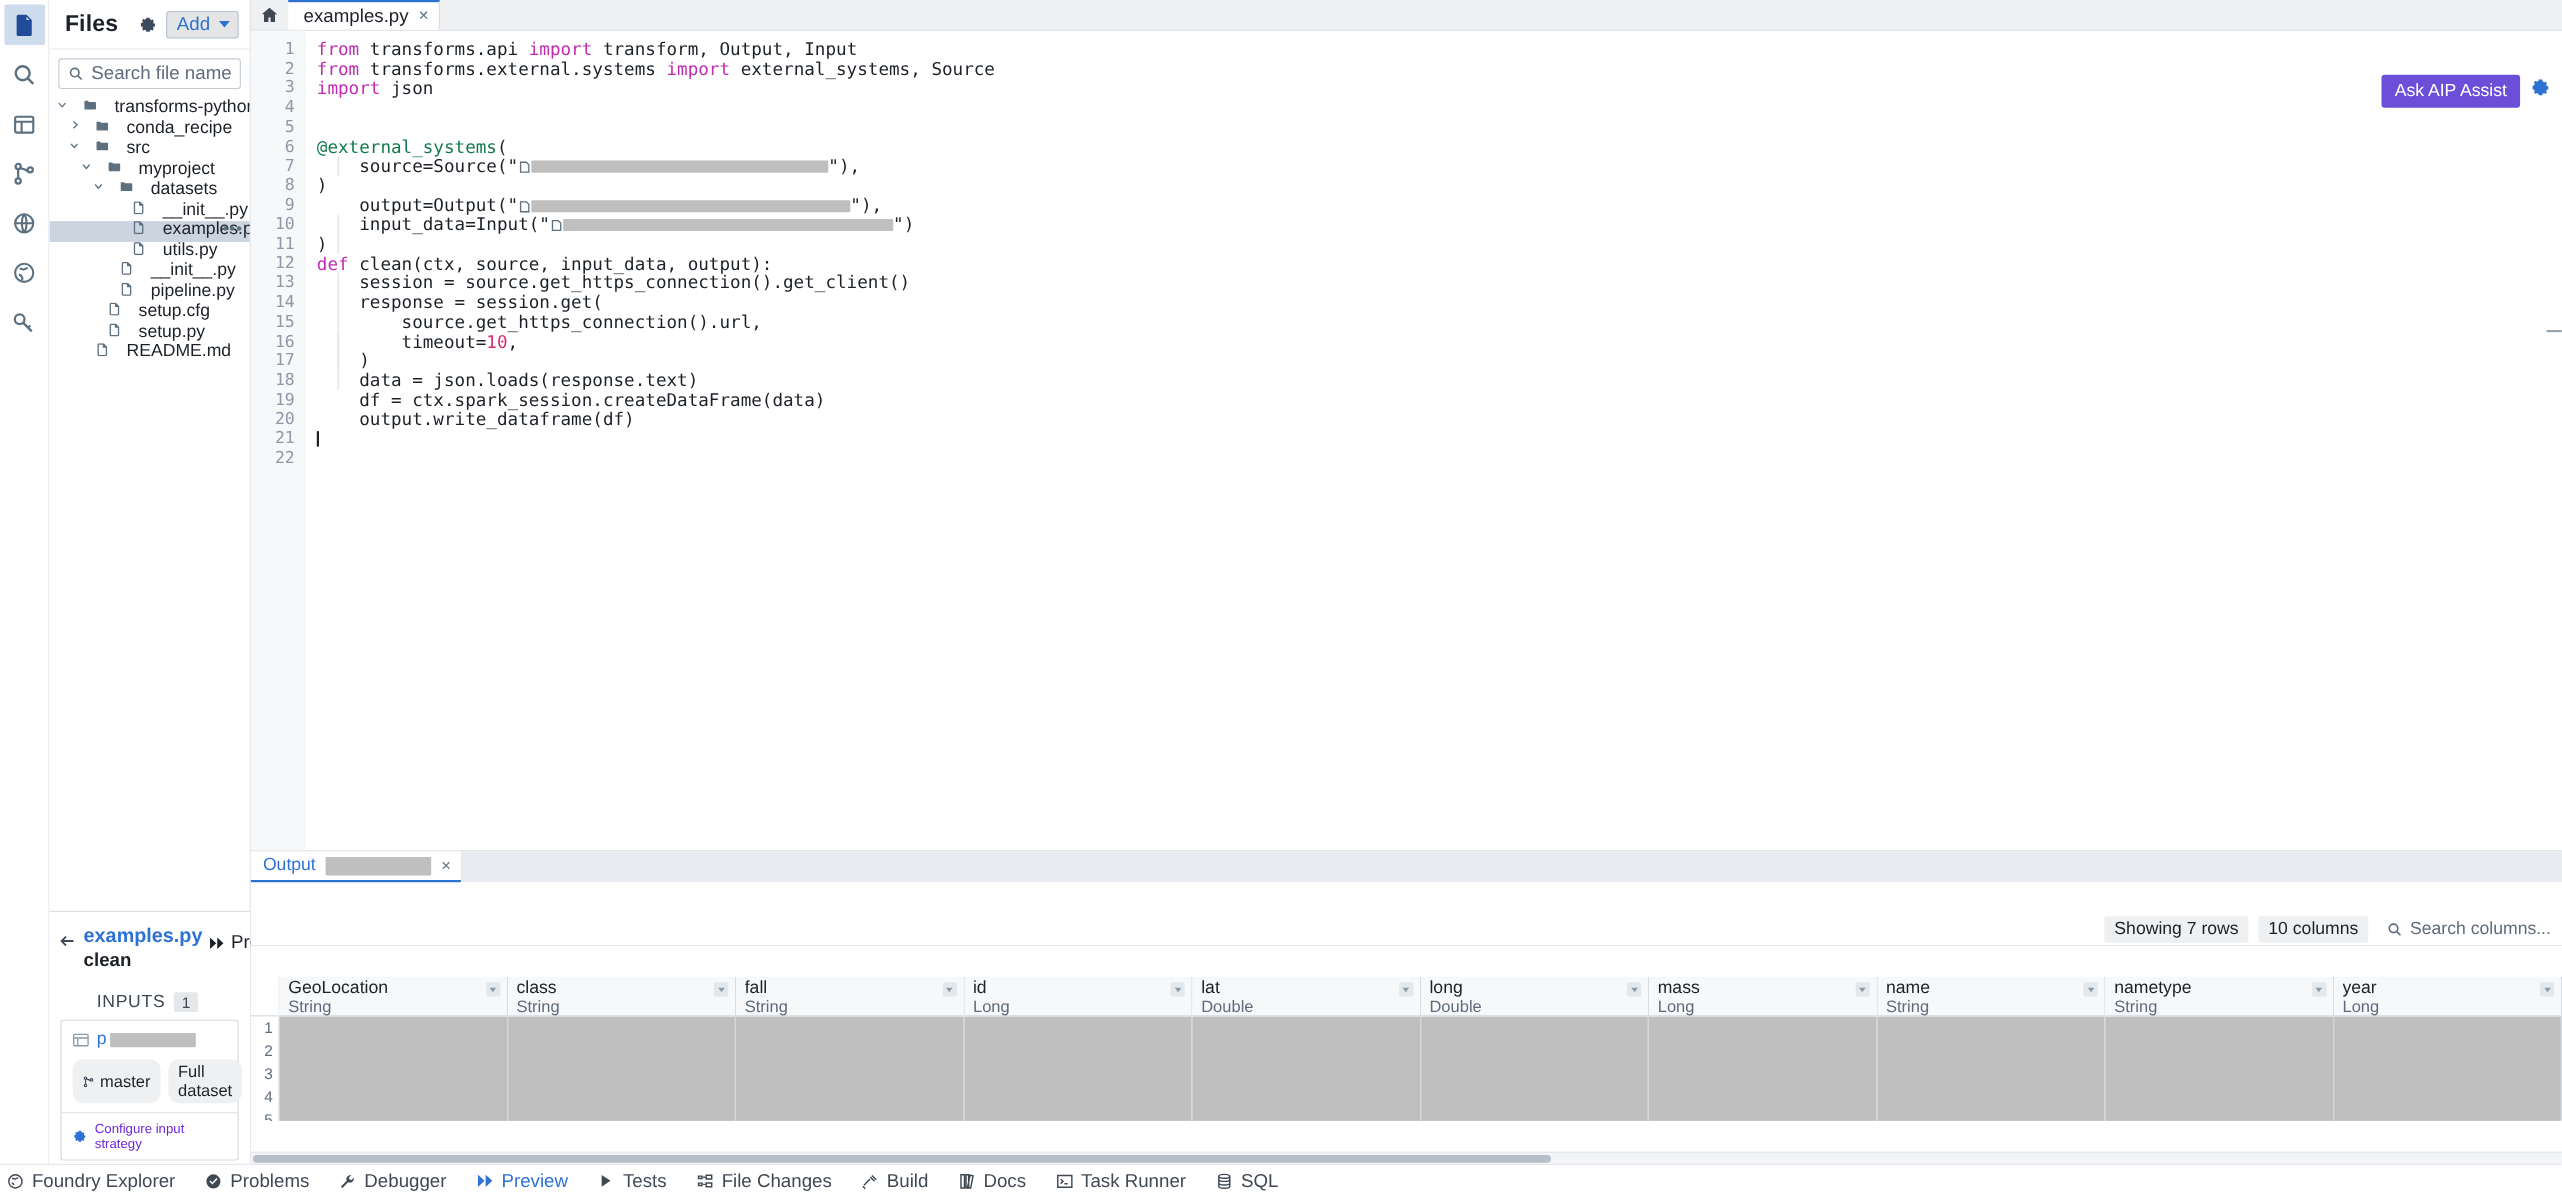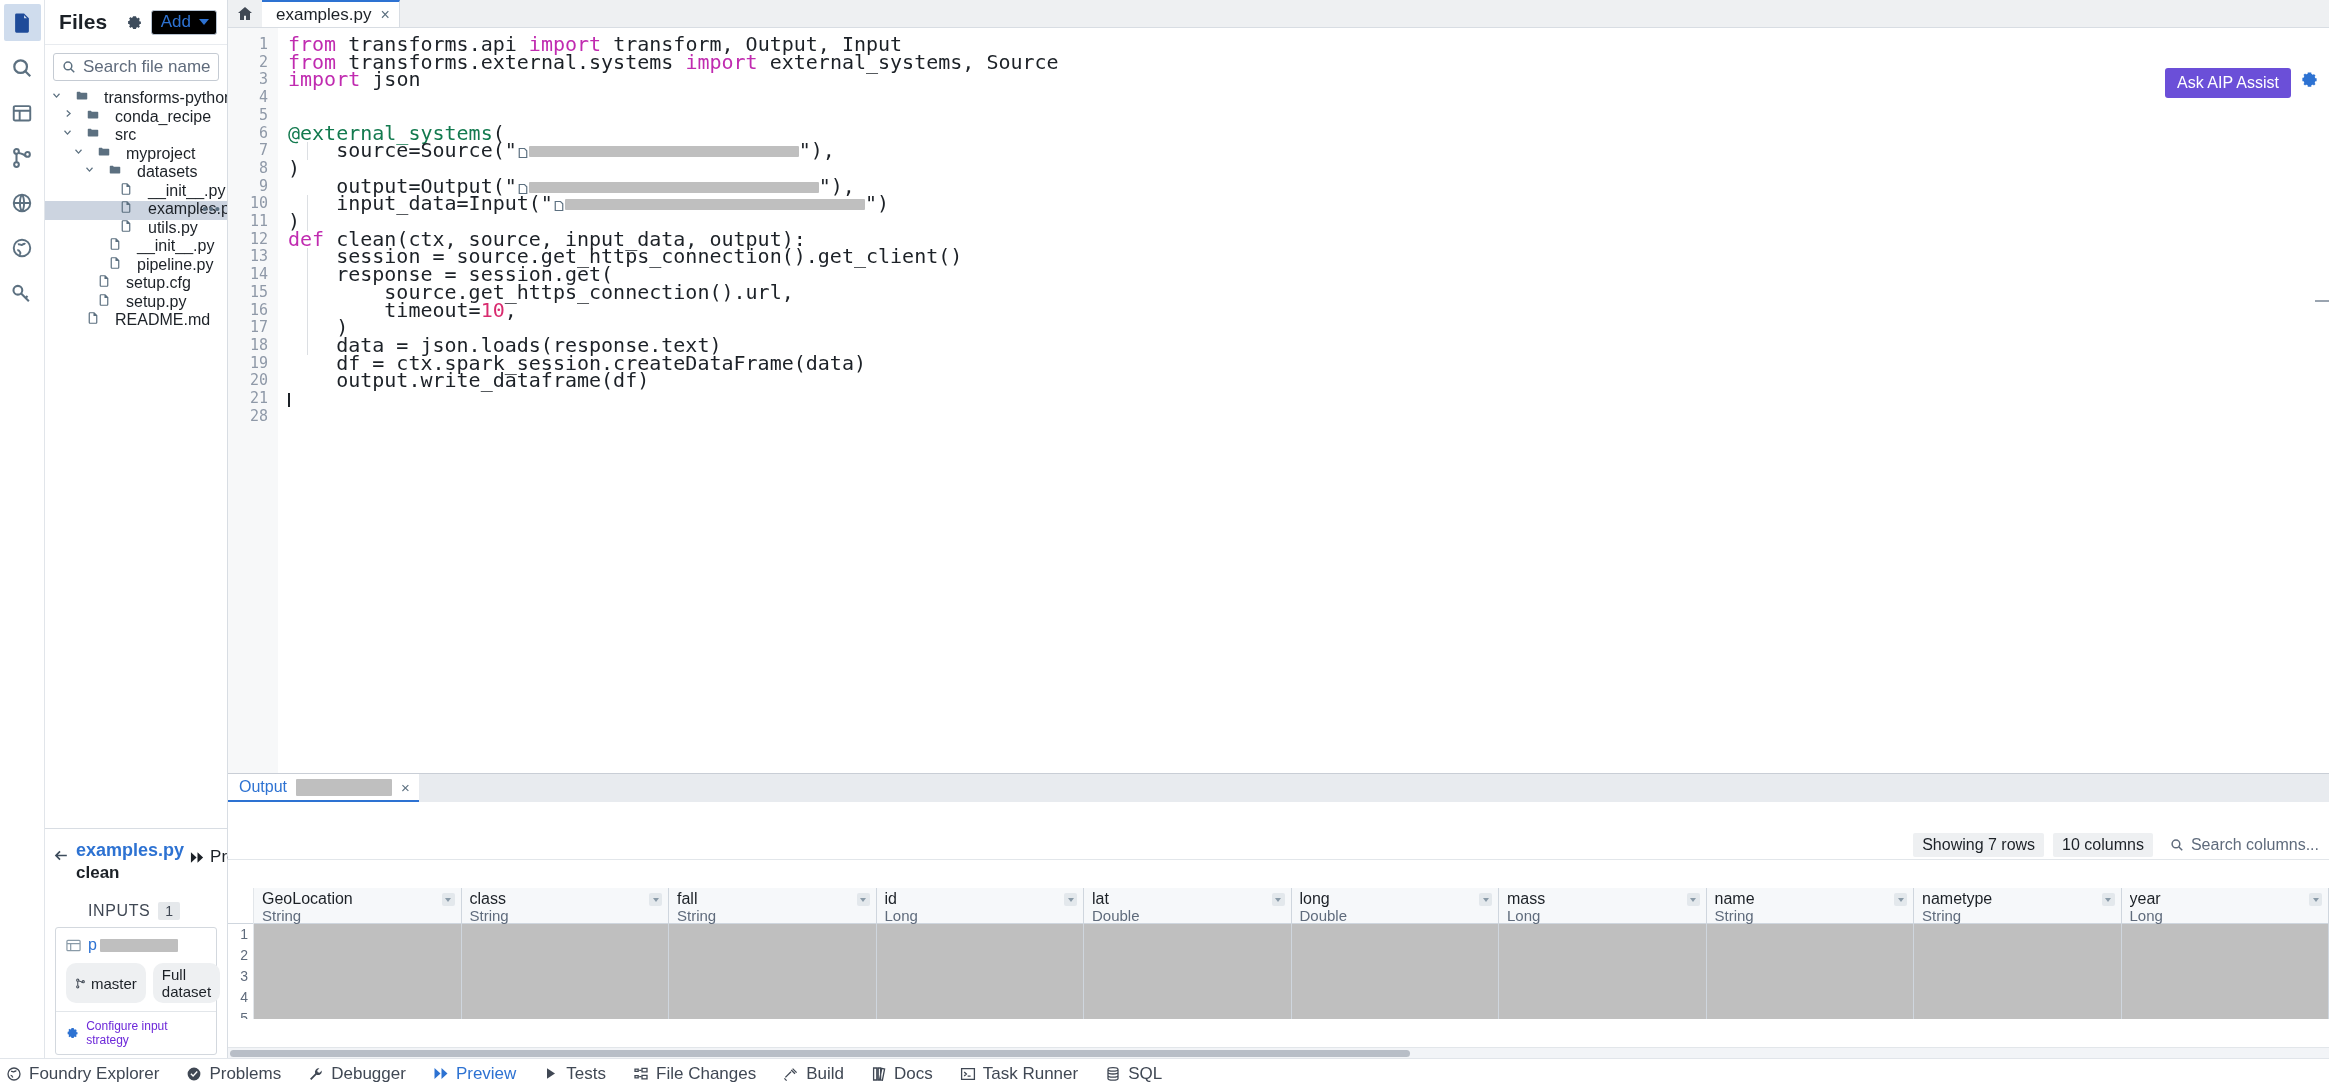--- a/index.html
+++ b/index.html
@@ -32,21 +32,21 @@
     display: flex; flex-direction: column; min-height: 0;
   }
   .files-header {
     height: 45px; display: flex; align-items: center; padding: 0 10px 0 14px; gap: 8px;
     border-bottom: 1px solid #e8ebef;
   }
   .files-title { font-size: 21px; font-weight: bold; color: #1c2127; flex: 1; letter-spacing: .1px;}
   .gear-btn { color: #3d4c5c; display: flex; align-items: center; cursor: pointer; }
   .gear-btn svg { width: 17px; height: 17px; }
   .add-btn {
-    border: 1px solid #b6c2d0; border-radius: 3px; color: #2d72d2; background: #000000;
+    border: 1px solid #b6c2d0; border-radius: 3px; color: #2d72d2; background: #e5e5e5;
     font-size: 17px; padding: 3px 7px 3px 9px; display: flex; align-items: center; gap: 8px;
     cursor: pointer; height: 25px; font-family: "Liberation Sans", sans-serif;
   }
   .caret-down { width: 0; height: 0; border-left: 5px solid transparent; border-right: 5px solid transparent; border-top: 6px solid #2d72d2; }
   .search-wrap { padding: 8px 8px 7px 8px; }
   .search-box {
     border: 1px solid #c5cbd3; border-radius: 3px; height: 28px; display: flex; align-items: center;
     padding: 0 8px; gap: 7px; background: #fff;
   }
   .search-box svg { width: 14px; height: 14px; color: #5c7080; flex: 0 0 14px; }
@@ -117,21 +117,21 @@
 
   
   .editor-wrap { flex: 1; display: flex; min-height: 0; position: relative; background: #fff; }
   .gutter {
     width: 50px; flex: 0 0 50px; background: #f7f8f9; text-align: right;
     padding: 8px 10px 0 0; font-family: "DejaVu Sans Mono", monospace; font-size: 15px;
     color: #8f99a8; line-height: 17.7px;
   }
   .code {
     flex: 1; padding: 8px 0 0 10px; font-family: "DejaVu Sans Mono", monospace;
-    font-size: 20px; line-height: 17.7px; color: #1c2127; white-space: pre; position: relative;
+    font-size: 16px; line-height: 17.7px; color: #1c2127; white-space: pre; position: relative;
     overflow: hidden;
   }
   .code .kw { color: #c02bb0; }
   .code .dec { color: #137a4f; }
   .code .num { color: #d92b6f; }
   .guide { position: absolute; width: 1px; background: #dcdfe3; }
   .rid { background: #bfbfbf; display: inline-block; height: 11px; vertical-align: middle; border-radius: 1px; }
   .cursor-blk { display: inline-block; width: 2px; height: 14px; background: #1c2127; vertical-align: -2px;}
   .chip-icon { display: inline-block; width: 12px; height: 12px; vertical-align: -2px; color: #5c7080; }
 
@@ -504,21 +504,21 @@
             <div>12</div>
             <div>13</div>
             <div>14</div>
             <div>15</div>
             <div>16</div>
             <div>17</div>
             <div>18</div>
             <div>19</div>
             <div>20</div>
             <div>21</div>
-            <div>28</div>
+            <div>22</div>
           </div>
         <div class="code" id="code"><div><span class="kw">from </span><span>transforms.api </span><span class="kw">import </span><span>transform, Output, Input</span></div><div><span class="kw">from </span><span>transforms.external.systems </span><span class="kw">import </span><span>external_systems, Source</span></div><div><span class="kw">import </span><span>json</span></div><div>&nbsp;</div><div>&nbsp;</div><div><span class="dec">@external_systems</span><span>(</span></div><div><span>    source=Source("</span><span class="chip-icon"><svg viewBox="0 0 16 16">
                   <path d="M3 2h7l3 3v9H3z" fill="none" stroke="currentColor" stroke-width="1.6"></path>
                 </svg></span><span class="rid" style="width: 270px;"></span><span>"),</span></div><div><span>)</span></div><div><span>    output=Output("</span><span class="chip-icon"><svg viewBox="0 0 16 16">
                   <path d="M3 2h7l3 3v9H3z" fill="none" stroke="currentColor" stroke-width="1.6"></path>
                 </svg></span><span class="rid" style="width: 290px;"></span><span>"),</span></div><div><span>    input_data=Input("</span><span class="chip-icon"><svg viewBox="0 0 16 16">
                   <path d="M3 2h7l3 3v9H3z" fill="none" stroke="currentColor" stroke-width="1.6"></path>
                 </svg></span><span class="rid" style="width: 300px;"></span><span>")</span></div><div><span>)</span></div><div><span class="kw">def </span><span>clean(ctx, source, input_data, output):</span></div><div><span>    session = source.get_https_connection().get_client()</span></div><div><span>    response = session.get(</span></div><div><span>        source.get_https_connection().url,</span></div><div><span>        timeout=</span><span class="num">10</span><span>,</span></div><div><span>    )</span></div><div><span>    data = json.loads(response.text)</span></div><div><span>    df = ctx.spark_session.createDataFrame(data)</span></div><div><span>    output.write_dataframe(df)</span></div><div><span class="cursor-blk"></span></div><div class="guide" style="top: 114.2px; height: 17.7px; left: 29px;"></div><div class="guide" style="top: 167.3px; height: 35.4px; left: 29px;"></div><div class="guide" style="top: 273.5px; height: 35.4px; left: 29px;"></div><div class="guide" style="top: 220.4px; height: 106.2px; left: 29px;"></div></div>
         <div class="aip-btn">Ask AIP Assist</div>
         <div class="aip-gear">

